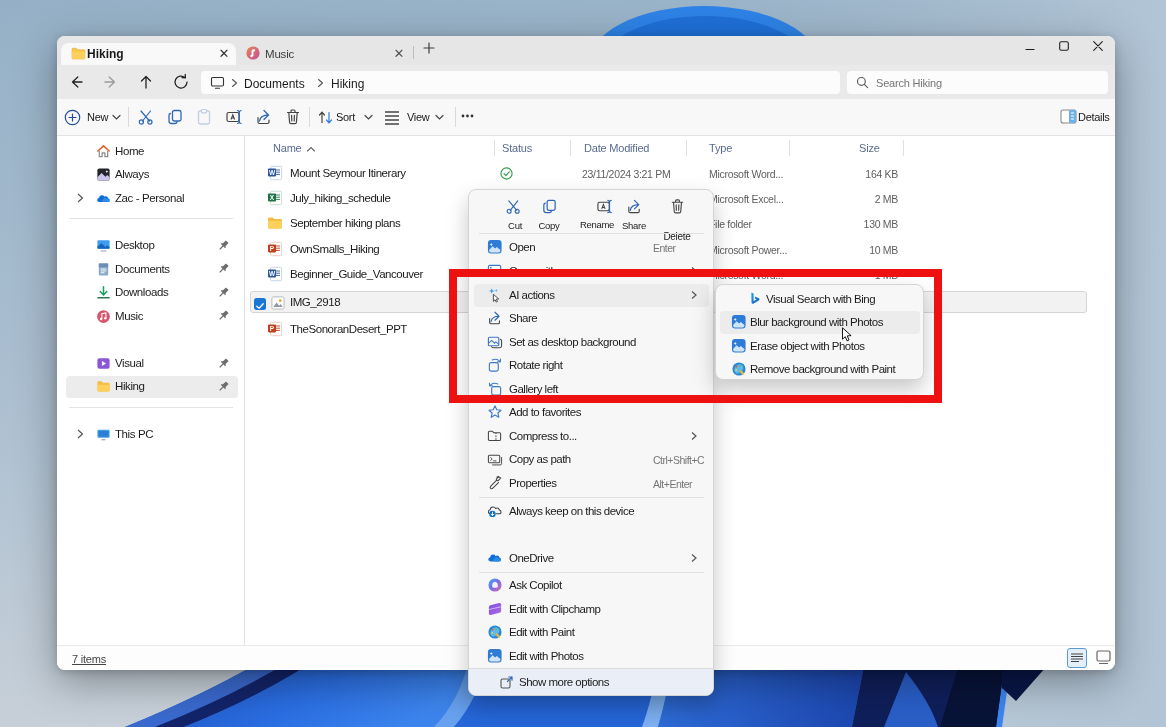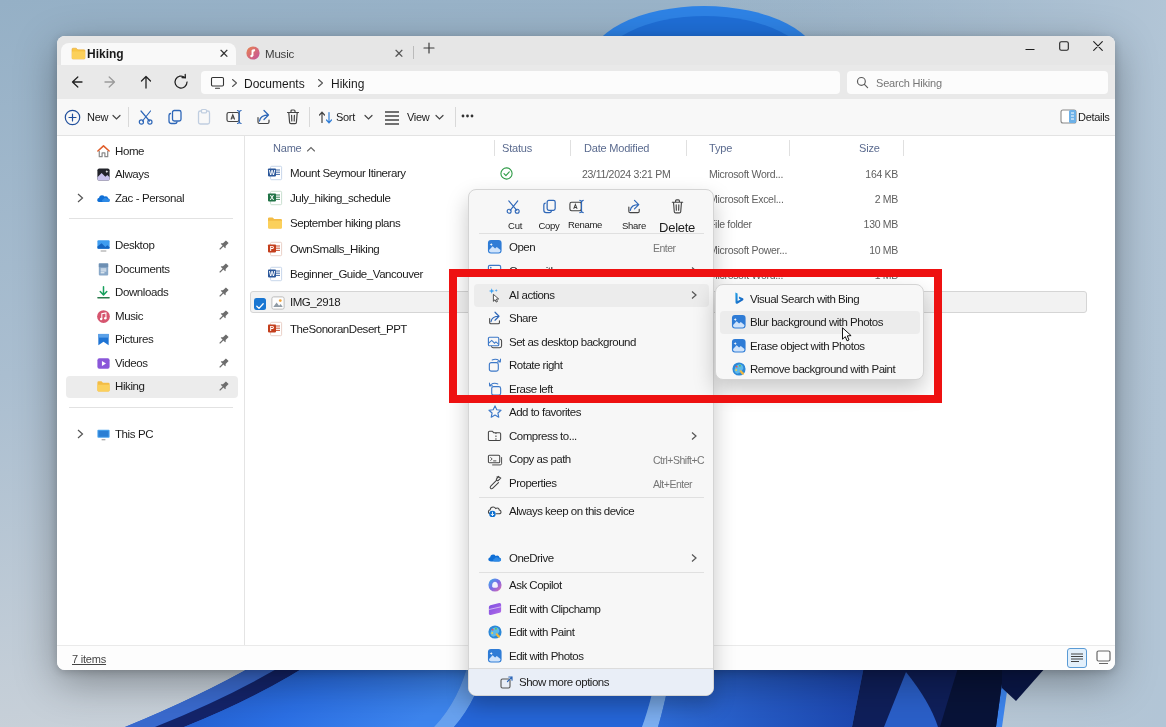--- a/index.html
+++ b/index.html
@@ -331,39 +331,26 @@
             <circle cx="9.9" cy="9.9" r="1.3" fill="#fff"></circle>
           </svg>
       <div class="lbl">Music</div>
       <svg class="pin" viewBox="0 0 14 14">
             <g transform="rotate(45 7 6)">
               <path d="M5.1 1.4 L8.9 1.4 L8.9 5.6 L10.1 6.7 L10.1 7.5 L3.9 7.5 L3.9 6.7 L5.1 5.6 Z" fill="#6d6d6d"></path>
               <path d="M7 7.5 L7 11.6" stroke="#6d6d6d" stroke-width="1.2" stroke-linecap="round"></path>
             </g>
           </svg>
     </div>
-    <div class="srow" style="top:192.5px">
-      <svg class="ic" viewBox="0 0 16 16">
-            <path d="M2.5 2 L13.5 2 L13.5 14 L8 10.5 L2.5 14 Z" fill="#1f74d4"></path>
-            <path d="M2.5 2 L13.5 2 L13.5 6 L2.5 6 Z" fill="#5ba1e8"></path>
-          </svg>
-      <div class="lbl">Pictures</div>
-      <svg class="pin" viewBox="0 0 14 14">
-            <g transform="rotate(45 7 6)">
-              <path d="M5.1 1.4 L8.9 1.4 L8.9 5.6 L10.1 6.7 L10.1 7.5 L3.9 7.5 L3.9 6.7 L5.1 5.6 Z" fill="#6d6d6d"></path>
-              <path d="M7 7.5 L7 11.6" stroke="#6d6d6d" stroke-width="1.2" stroke-linecap="round"></path>
-            </g>
-          </svg>
-    </div>
     <div class="srow" style="top:216.5px">
       <svg class="ic" viewBox="0 0 16 16">
             <rect x="1.5" y="2.5" width="13" height="11" rx="2" fill="#8a57d9"></rect>
             <path d="M6.3 5.4 L10.7 8 L6.3 10.6 Z" fill="#fff"></path>
           </svg>
-      <div class="lbl">Videos</div>
+      <div class="lbl">Visual</div>
       <svg class="pin" viewBox="0 0 14 14">
             <g transform="rotate(45 7 6)">
               <path d="M5.1 1.4 L8.9 1.4 L8.9 5.6 L10.1 6.7 L10.1 7.5 L3.9 7.5 L3.9 6.7 L5.1 5.6 Z" fill="#6d6d6d"></path>
               <path d="M7 7.5 L7 11.6" stroke="#6d6d6d" stroke-width="1.2" stroke-linecap="round"></path>
             </g>
           </svg>
     </div>
     <div class="srow hl" style="top:239.5px">
       <svg class="ic" viewBox="0 0 16 16">
             <path d="M1.5 3.6 Q1.5 2.4 2.7 2.4 L5.8 2.4 L7.4 4 L13.3 4 Q14.5 4 14.5 5.2 L14.5 12 Q14.5 13.2 13.3 13.2 L2.7 13.2 Q1.5 13.2 1.5 12 Z" fill="#f3bc45"></path>
@@ -522,40 +509,40 @@
         </svg>
     <div style="font-size:9.5px;letter-spacing:-0.3px;color:#1c1c1c;margin-top:1px;">Cut</div>
   </div>
   <div style="position:absolute;left:63px;top:8px;width:34px;text-align:center;">
     <svg width="17" height="17" viewBox="0 0 18 18">
           <rect x="6.5" y="2.5" width="8.5" height="10.5" rx="1.8" stroke="#2e67b8" stroke-width="1.3" fill="none"></rect>
           <path d="M4.5 5.5 Q3 5.8 3 7.5 L3 13 Q3 15.5 5.5 15.5 L9 15.5 Q10.7 15.5 11 14" stroke="#2e67b8" stroke-width="1.3" fill="none" stroke-linecap="round"></path>
         </svg>
     <div style="font-size:9.5px;letter-spacing:-0.3px;color:#1c1c1c;margin-top:1px;">Copy</div>
   </div>
-  <div style="position:absolute;left:99px;top:8px;width:46px;text-align:left;">
+  <div style="position:absolute;left:99px;top:8px;width:46px;text-align:right;">
     <svg width="18" height="17" viewBox="0 0 19 18">
           <rect x="2" y="4.5" width="12" height="9" rx="1.8" stroke="#444" stroke-width="1.2" fill="none"></rect>
           <path d="M6 11.5 L7.8 6.8 L9.6 11.5 M6.6 10 L9 10" stroke="#444" stroke-width="1.1" fill="none"></path>
           <path d="M12.5 2.5 Q14.3 2.8 14.3 4.5 L14.3 13.5 Q14.3 15.2 12.5 15.5 M16.1 2.5 Q14.3 2.8 14.3 4.5 M16.1 15.5 Q14.3 15.2 14.3 13.5" stroke="#2e67b8" stroke-width="1.2" fill="none" stroke-linecap="round"></path>
         </svg>
     <div style="font-size:9.5px;letter-spacing:-0.3px;color:#1c1c1c;">Rename</div>
   </div>
   <div style="position:absolute;left:148px;top:8px;width:34px;text-align:center;">
     <svg width="17" height="17" viewBox="0 0 18 18">
           <path d="M9 2.5 L13.5 7 L9 11.5 M13.5 7 Q5.5 7 4.5 13" stroke="#2e67b8" stroke-width="1.3" fill="none" stroke-linecap="round" stroke-linejoin="round"></path>
           <path d="M3 9.5 L3 14 Q3 15.5 4.5 15.5 L12.5 15.5 Q14 15.5 14 14 L14 12" stroke="#444" stroke-width="1.2" fill="none" stroke-linecap="round"></path>
         </svg>
     <div style="font-size:9.5px;letter-spacing:-0.3px;color:#1c1c1c;margin-top:1px;">Share</div>
   </div>
   <div style="position:absolute;left:188px;top:8px;width:40px;text-align:center;">
     <svg width="17" height="17" viewBox="0 0 18 18">
           <path d="M3.5 4.5 L14.5 4.5 M7 4 L7 3 Q7 2 8 2 L10 2 Q11 2 11 3 L11 4 M4.8 4.8 L5.6 14.5 Q5.7 15.7 7 15.7 L11 15.7 Q12.3 15.7 12.4 14.5 L13.2 4.8 M7.6 7.3 L7.8 13 M10.4 7.3 L10.2 13" stroke="#444" stroke-width="1.2" fill="none" stroke-linecap="round"></path>
         </svg>
-    <div style="font-size:13px;letter-spacing:-0.3px;color:#1c1c1c;margin-top:1px;">Delete</div>
+    <div style="font-size:10px;letter-spacing:-0.3px;color:#1c1c1c;margin-top:12px;">Delete</div>
   </div>
   <div class="msep" style="top:43px"></div>
 
   <div class="mrow" style="top:46px">
     <svg class="mic" viewBox="0 0 17 17">
           <rect x="1" y="1" width="14.5" height="14.5" rx="3.2" fill="#2f7cd6"></rect>
           <path d="M2.2 11.8 L6 7.6 L8.6 10.2 L10.4 8.4 L14.3 11.8 L14.3 12.3 Q14.3 14.3 12.3 14.3 L4.2 14.3 Q2.2 14.3 2.2 12.3 Z" fill="#cfe3fb"></path>
           <path d="M4.5 4.2 L5 5.4 L6.2 5.9 L5 6.4 L4.5 7.6 L4 6.4 L2.8 5.9 L4 5.4 Z" fill="#fff" opacity="0.95"></path>
         </svg>
     <div class="mtxt">Open</div>
@@ -609,21 +596,21 @@
           <path d="M5.5 3.2 Q9.5 1.4 12.8 3.9 L14.2 5.2 M14.4 2.2 L14.2 5.2 L11.2 5" stroke="#3c78c8" stroke-width="1.1" fill="none" stroke-linecap="round" stroke-linejoin="round"></path>
         </svg>
     <div class="mtxt">Rotate right</div>
   </div>
 
   <div class="mrow" style="top:187.5px">
     <svg class="mic" viewBox="0 0 17 17">
           <rect x="5" y="6" width="9.5" height="9" rx="2" stroke="#3c78c8" stroke-width="1.2" fill="none"></rect>
           <path d="M11.5 3.2 Q7.5 1.4 4.2 3.9 L2.8 5.2 M2.6 2.2 L2.8 5.2 L5.8 5" stroke="#3c78c8" stroke-width="1.1" fill="none" stroke-linecap="round" stroke-linejoin="round"></path>
         </svg>
-    <div class="mtxt">Erase left</div>
+    <div class="mtxt">Gallery left</div>
   </div>
 
   <div class="mrow" style="top:211px">
     <svg class="mic" viewBox="0 0 17 17">
           <path d="M8.5 2 L10.4 6.1 L14.9 6.6 L11.6 9.6 L12.5 14 L8.5 11.8 L4.5 14 L5.4 9.6 L2.1 6.6 L6.6 6.1 Z" stroke="#3c78c8" stroke-width="1.2" fill="none" stroke-linejoin="round"></path>
         </svg>
     <div class="mtxt">Add to favorites</div>
   </div>
 
   <div class="mrow" style="top:234.5px">
@@ -731,21 +718,21 @@
   <div style="position:absolute;left:0;top:478px;width:244px;height:27px;background:#e9eef7;border-top:1px solid #dcdcdc;border-radius:0 0 8px 8px;">
     <svg style="position:absolute;left:30px;top:6px" width="15" height="15" viewBox="0 0 15 15">
           <rect x="2" y="4" width="9" height="9" rx="1.5" stroke="#555" stroke-width="1.1" fill="none"></rect>
           <path d="M8.5 6.5 L13 2 M13 2 L9.8 2 M13 2 L13 5.2" stroke="#2e67b8" stroke-width="1.2" fill="none" stroke-linecap="round"></path>
         </svg>
     <div style="position:absolute;left:50px;top:7px;font-size:11.5px;letter-spacing:-0.5px;color:#1c1c1c;">Show more options</div>
   </div>
 </div>
 
 <div id="submenu" class="menu" style="left:715px;top:284px;width:209px;height:96px;z-index:45;">
-  <div class="mrow" style="left:4px;top:2.5px;width:200px;">
+  <div class="mrow" style="left:20px;top:2.5px;width:200px;">
     <svg class="mic" style="left:11px" viewBox="0 0 17 17">
           <defs>
             <linearGradient id="bing" x1="0" y1="0" x2="1" y2="1">
               <stop offset="0" stop-color="#25a3e8"></stop>
               <stop offset="1" stop-color="#1255b8"></stop>
             </linearGradient>
           </defs>
           <path d="M4.6 1.6 L7 2.6 L7 10.6 L10.2 9 L8.4 8.1 L8.4 5.9 L12.6 7.8 Q14 8.5 12.8 9.7 L7.6 13 Q5.2 14.6 4.8 12.2 Z" fill="url(#bing)"></path>
         </svg>
     <div class="mtxt" style="left:30px">Visual Search with Bing</div>

